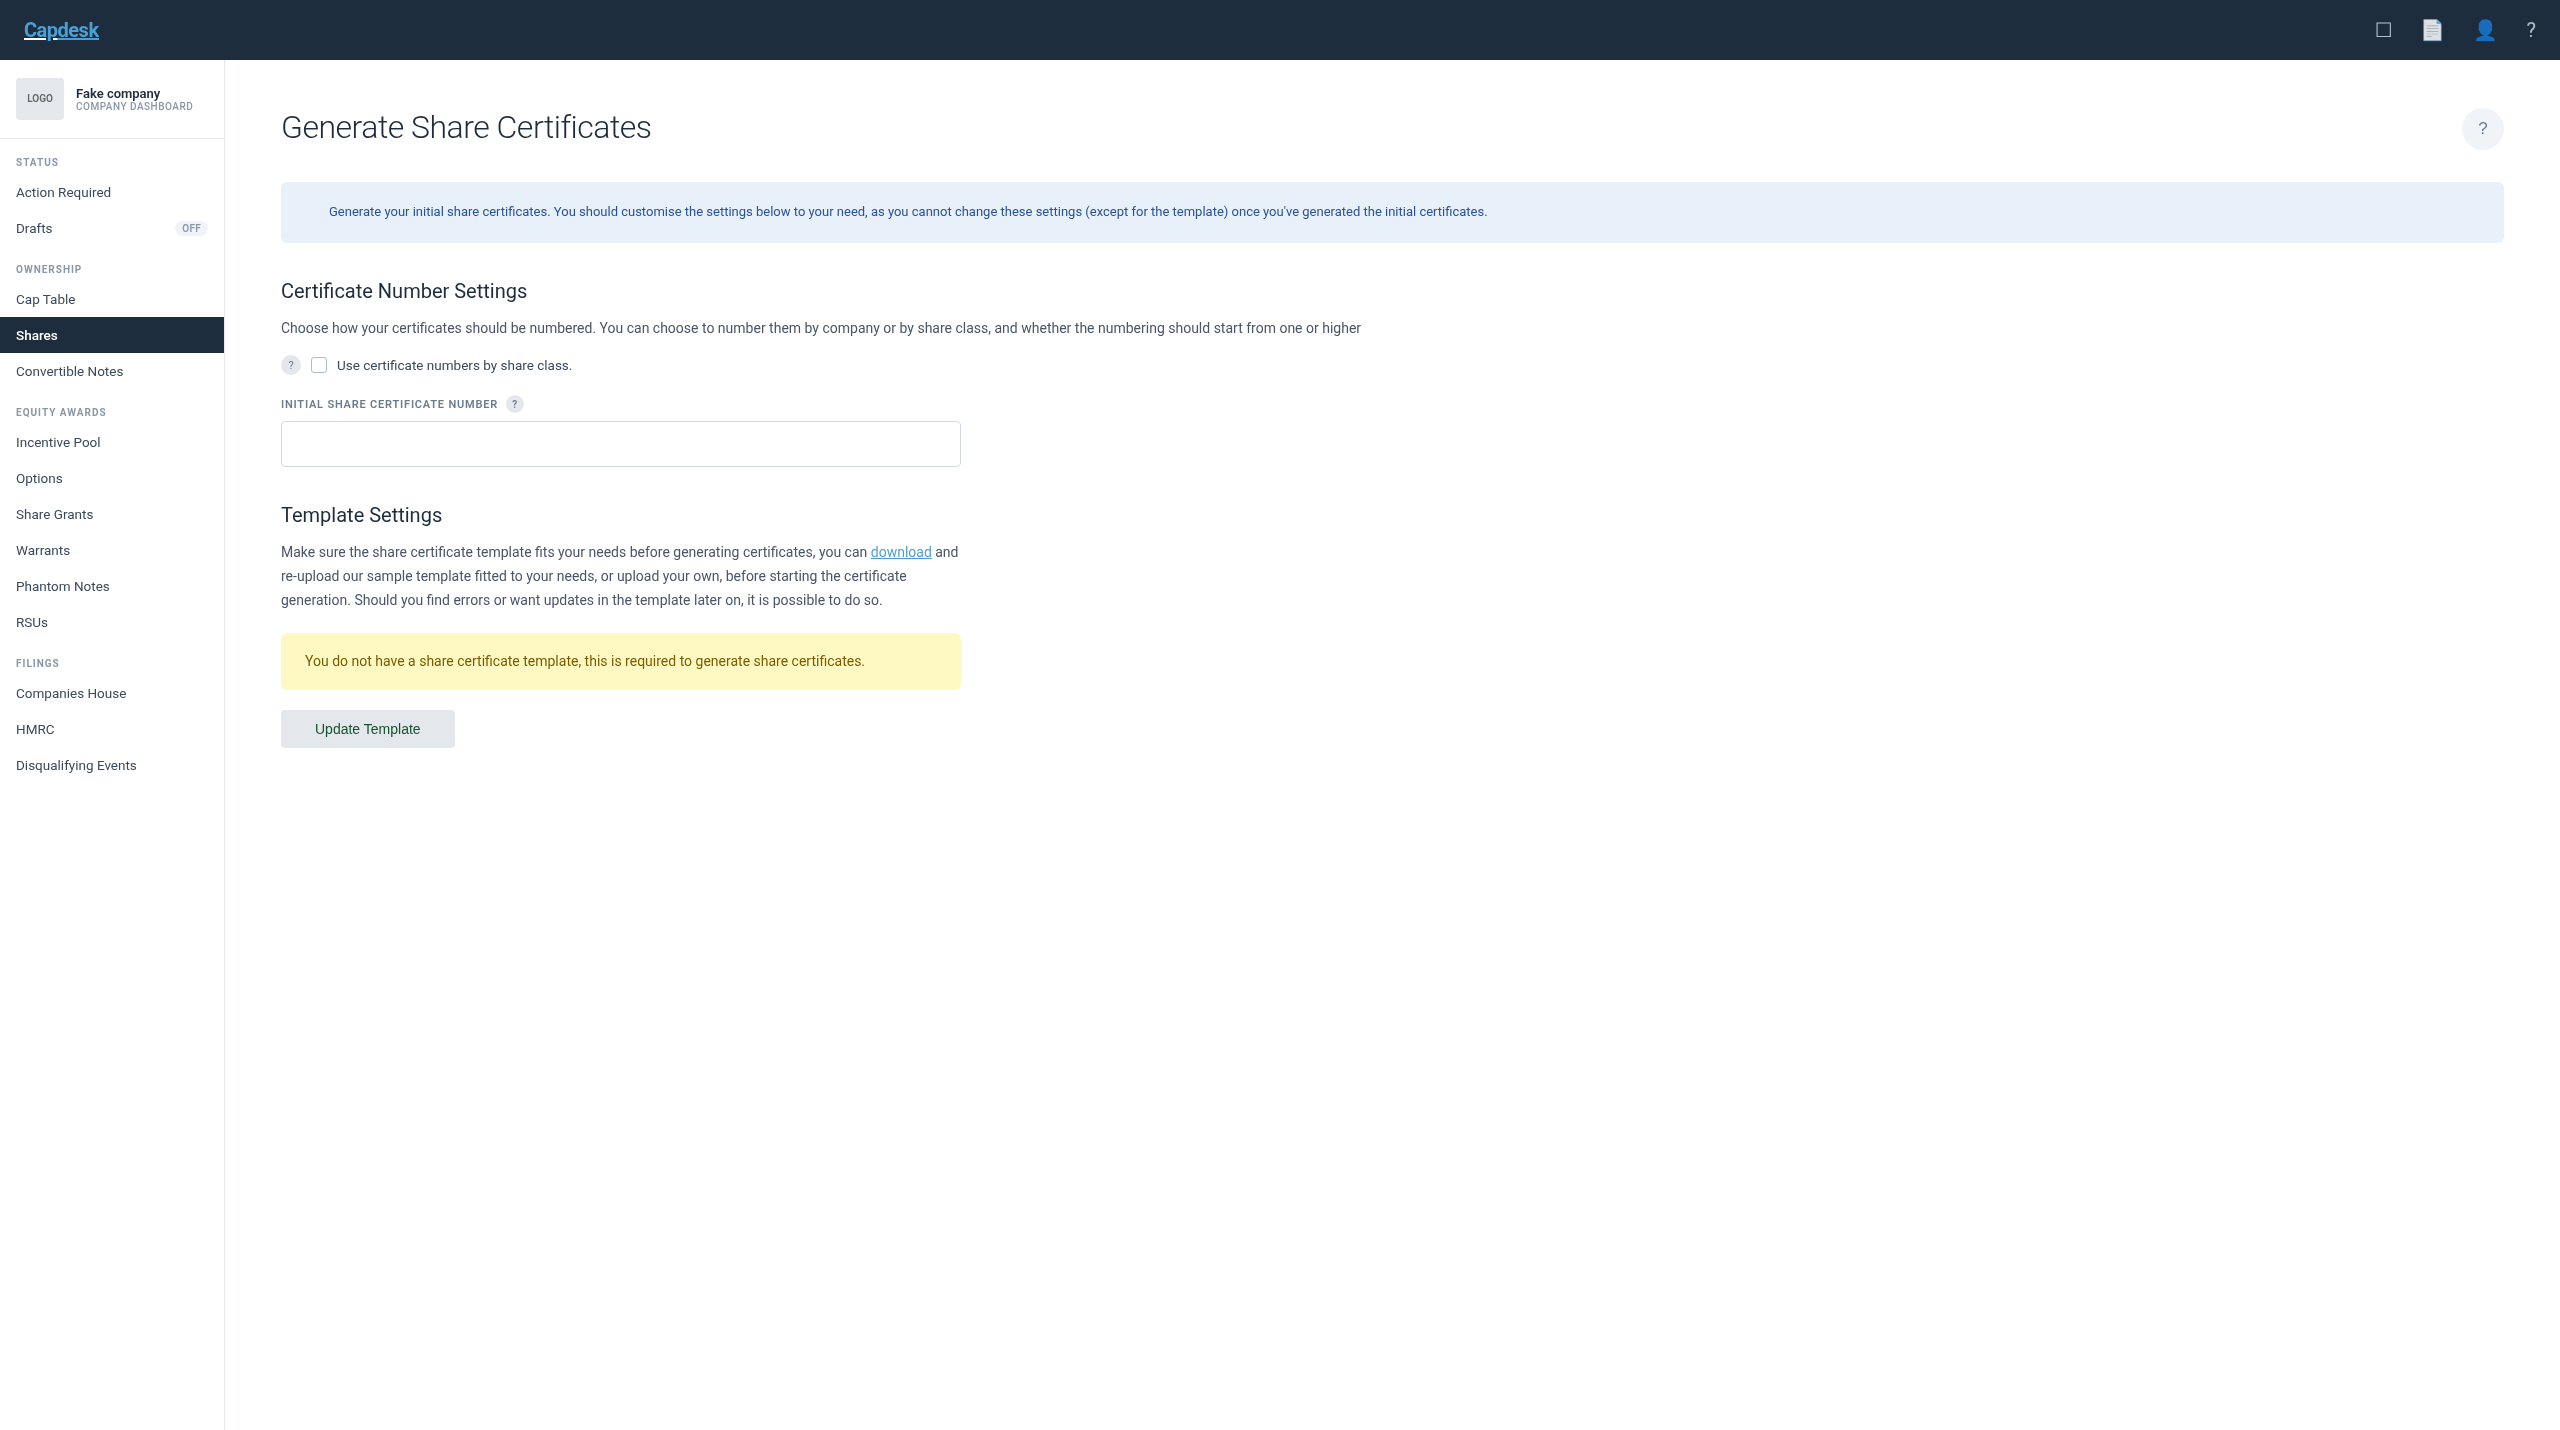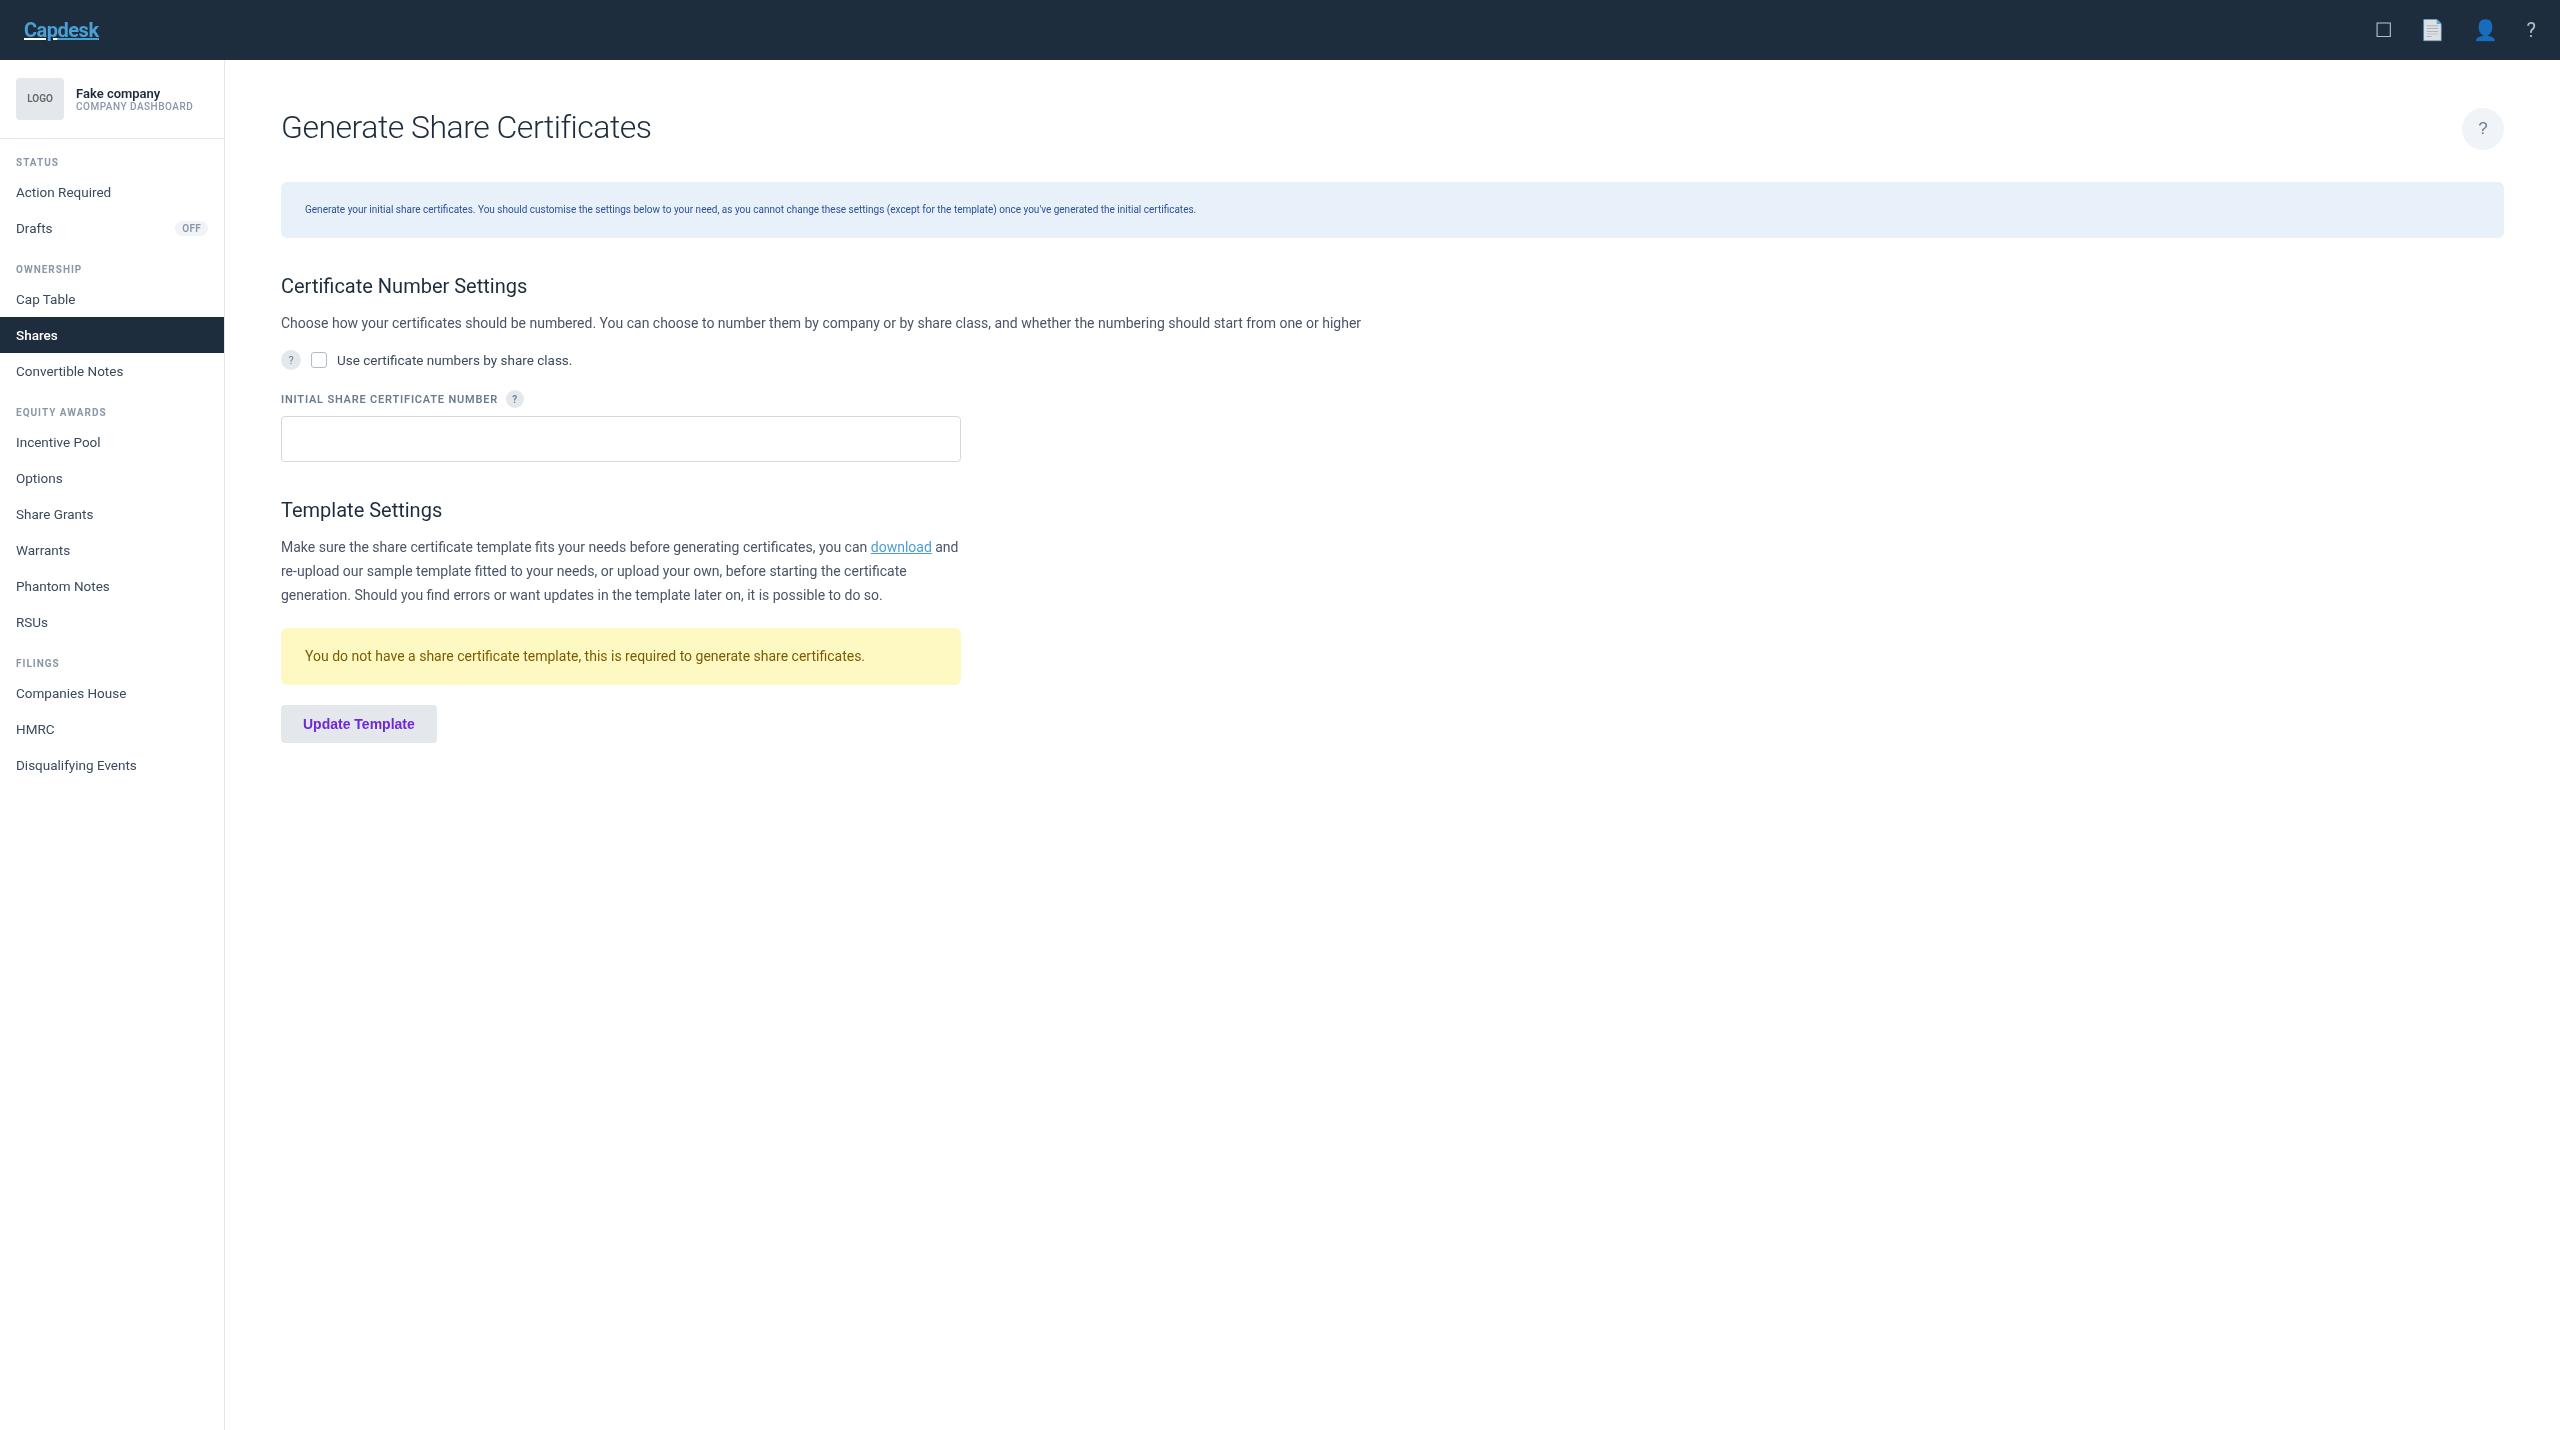--- a/index.html
+++ b/index.html
@@ -139,23 +139,24 @@
     }
 
     
     .info-banner {
       background: #e8f0fa;
       border-radius: 6px;
       padding: 20px 24px;
       margin-bottom: 36px;
     }
     .info-banner p {
-      font-size: 10px;
+      font-size: 13px;
       color: #2a5298;
       line-height: 1.6;
+      margin-left: 24px;
     }
 
     
     .section { margin-bottom: 36px; }
     .section-title {
       font-size: 20px;
       font-weight: 400;
       color: #1e2d3d;
       margin-bottom: 14px;
     }
@@ -239,26 +240,26 @@
     }
     .warning-banner p {
       font-size: 14px;
       color: #7a5c00;
       line-height: 1.5;
     }
 
     
     .btn-secondary {
       background: #e4e8ed;
-      color: #6d28d9;
+      color: #14532d;
       border: none;
-      padding: 11px 22px;
+      padding: 11px 34px;
       border-radius: 4px;
       font-size: 14px;
-      font-weight: 700;
+      font-weight: 400;
       cursor: pointer;
     }
 
     
     a.inline-link { color: #4a9fd5; text-decoration: underline; cursor: pointer; }
 
     
     .template-desc {
       font-size: 14px;
       color: #4a5568;

